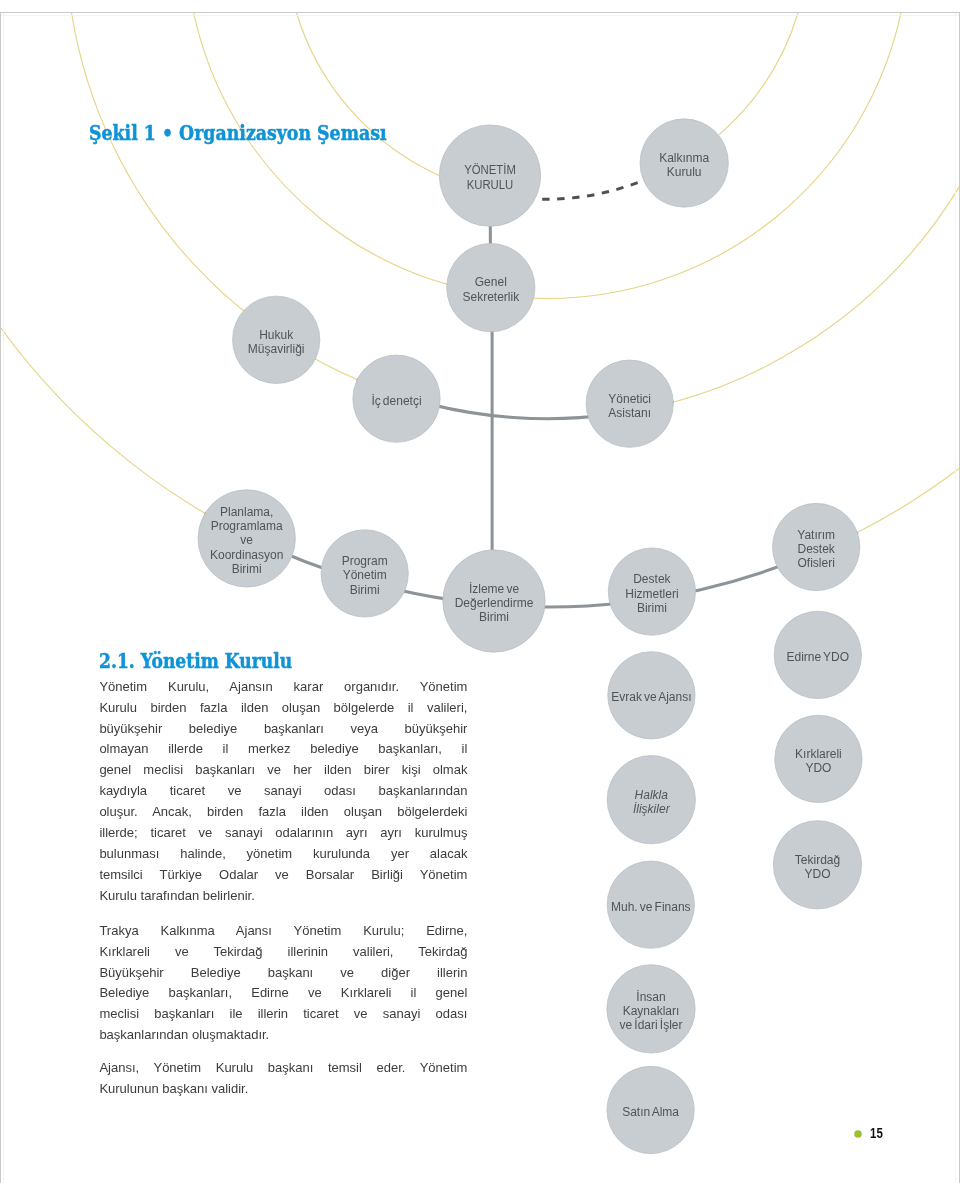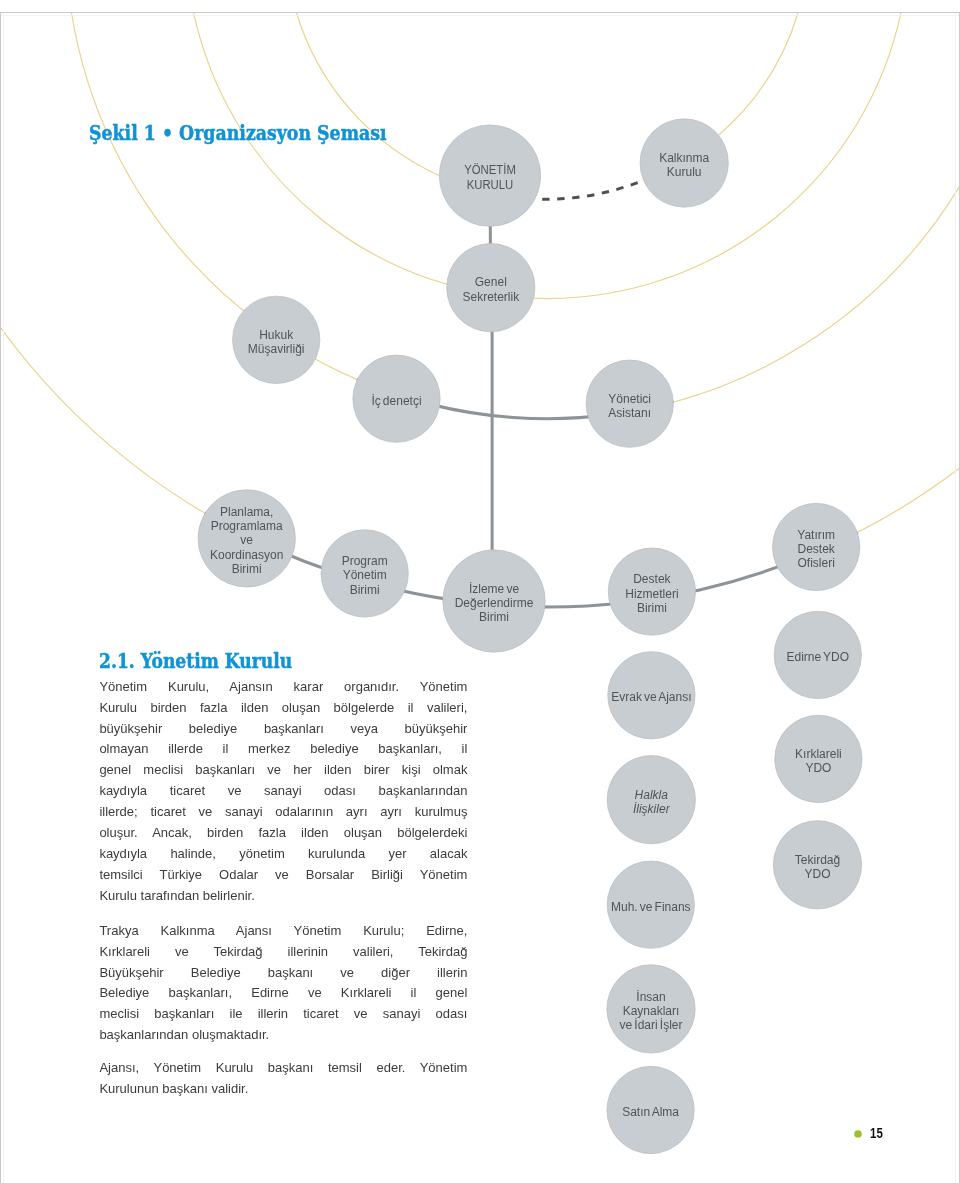--- a/index.html
+++ b/index.html
@@ -149,23 +149,23 @@
     </div>
   <div class="sec-title">2.1. Yönetim Kurulu</div>
   <div id="body">
       <div class="para" style="top: 664.7px;">
         <div class="tline">Yönetim Kurulu, Ajansın karar organıdır. Yönetim</div>
         <div class="tline">Kurulu birden fazla ilden oluşan bölgelerde il valileri,</div>
         <div class="tline">büyükşehir belediye başkanları veya büyükşehir</div>
         <div class="tline">olmayan illerde il merkez belediye başkanları, il</div>
         <div class="tline">genel meclisi başkanları ve her ilden birer kişi olmak</div>
         <div class="tline">kaydıyla ticaret ve sanayi odası başkanlarından</div>
+        <div class="tline">oluşur. Ancak, birden fazla ilden oluşan bölgelerdeki</div>
         <div class="tline">illerde; ticaret ve sanayi odalarının ayrı ayrı kurulmuş</div>
-        <div class="tline">oluşur. Ancak, birden fazla ilden oluşan bölgelerdeki</div>
-        <div class="tline">kaydıyla halinde, yönetim kurulunda yer alacak</div>
+        <div class="tline">bulunması halinde, yönetim kurulunda yer alacak</div>
         <div class="tline">temsilci Türkiye Odalar ve Borsalar Birliği Yönetim</div>
         <div class="tline last">Kurulu tarafından belirlenir.</div>
       </div>
       <div class="para" style="top: 908.7px;">
         <div class="tline">Trakya Kalkınma Ajansı Yönetim Kurulu; Edirne,</div>
         <div class="tline">Kırklareli ve Tekirdağ illerinin valileri, Tekirdağ</div>
         <div class="tline">Büyükşehir Belediye başkanı ve diğer illerin</div>
         <div class="tline">Belediye başkanları, Edirne ve Kırklareli il genel</div>
         <div class="tline">meclisi başkanları ile illerin ticaret ve sanayi odası</div>
         <div class="tline last">başkanlarından oluşmaktadır.</div>

